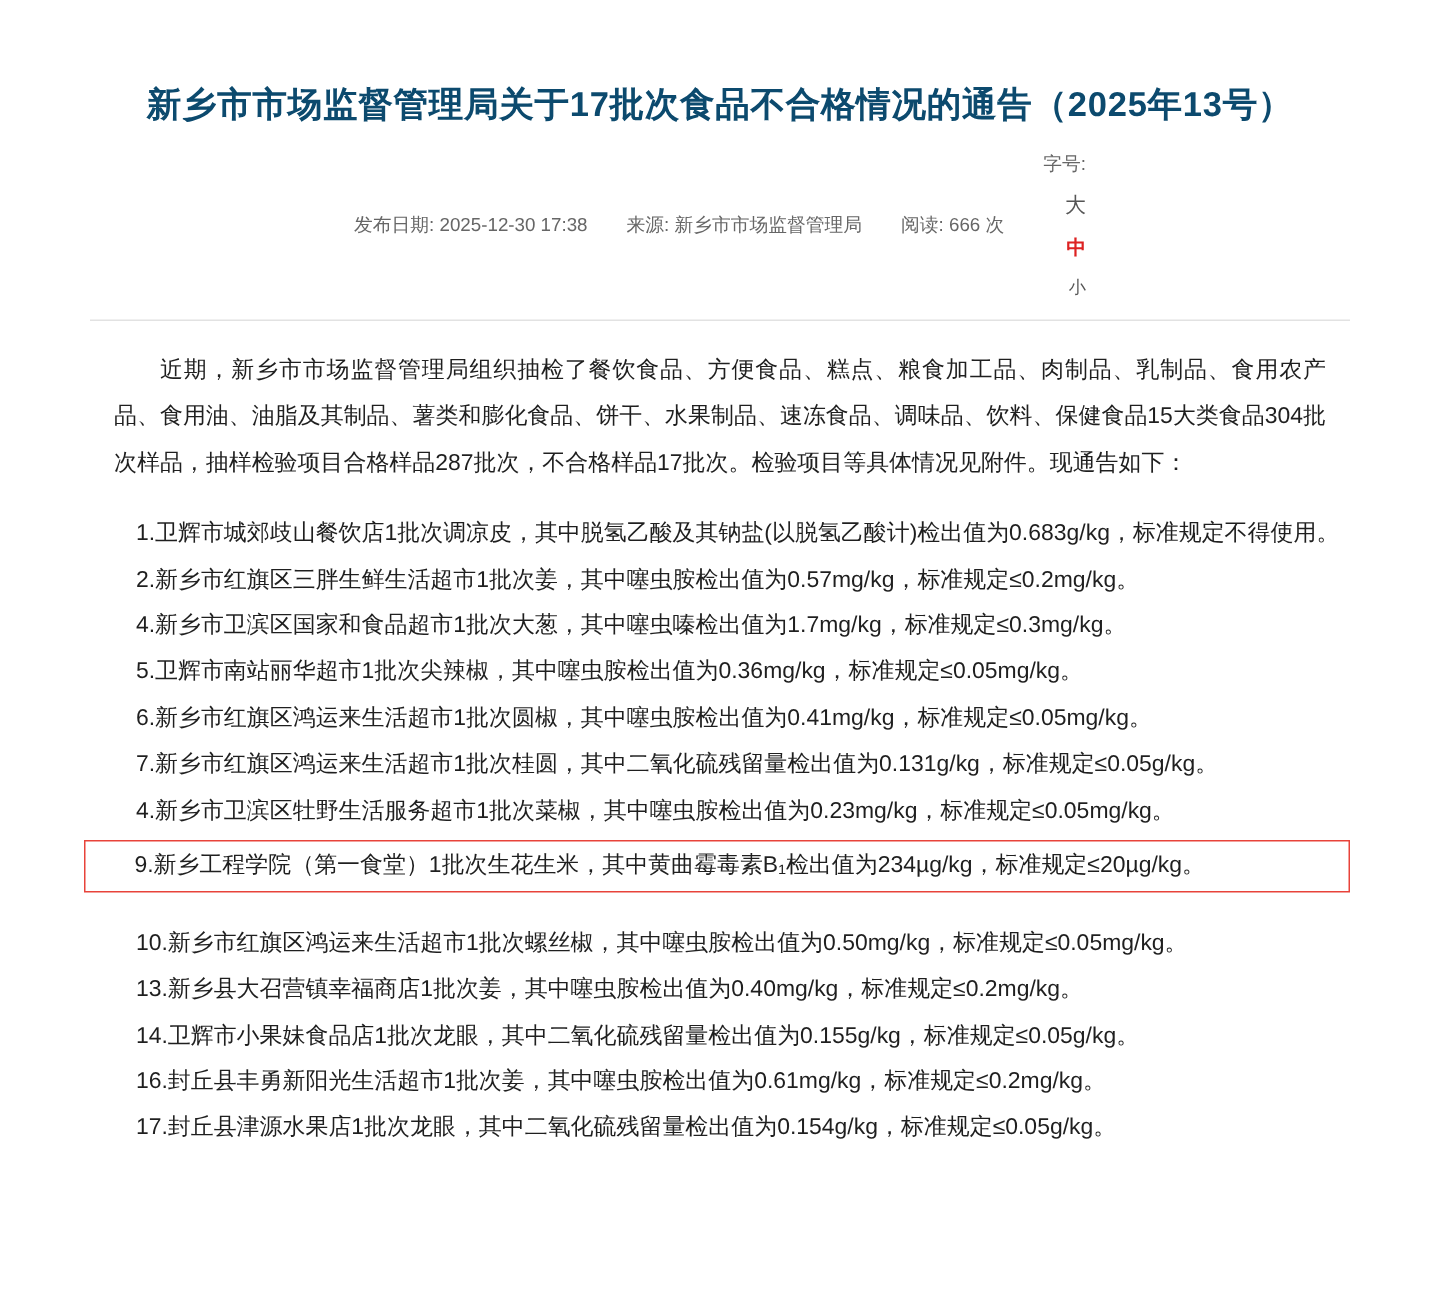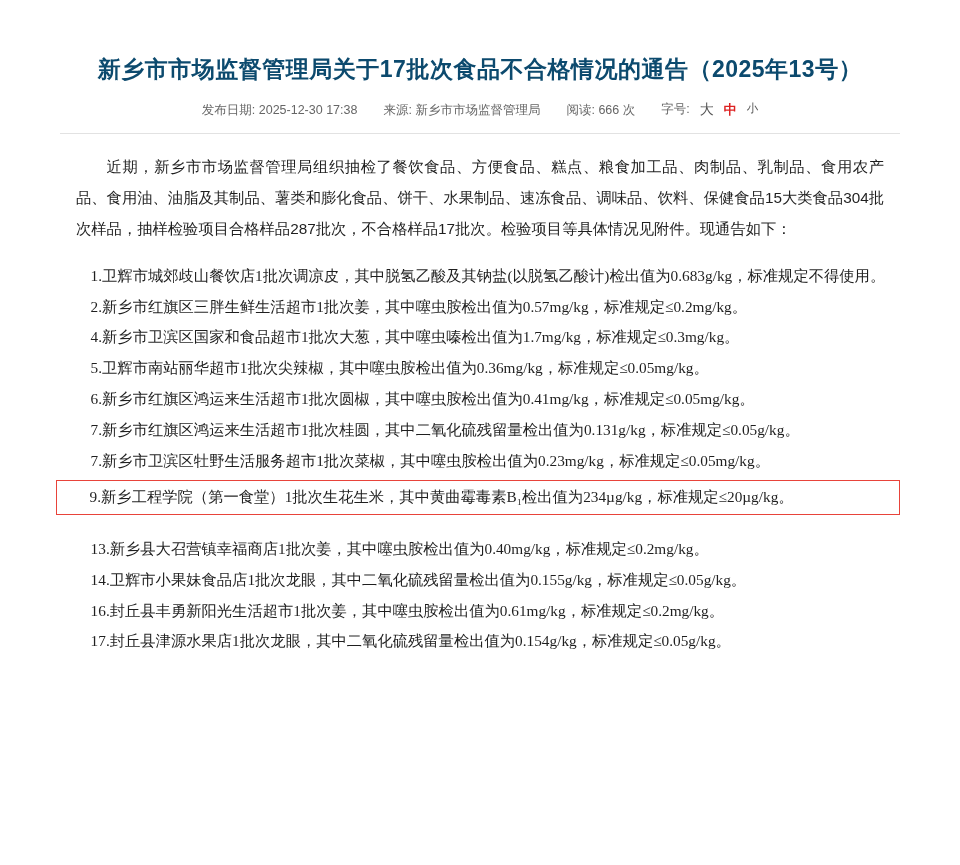--- a/index.html
+++ b/index.html
@@ -37,23 +37,24 @@
     color: #666;
     display: flex;
     justify-content: center;
     align-items: center;
     gap: 26px;
     flex-wrap: nowrap;
   }
   .meta span.item { white-space: nowrap; }
   .fontsize-group {
     display: inline-flex;
-    align-items: flex-start;
+    align-items: flex-end;
     gap: 10px;
     white-space: nowrap;
+    flex-direction: column;
   }
   .fontsize-label { color: #666; }
   .fs-opt {
     color: #555;
     cursor: pointer;
   }
   .fs-opt.big { font-size: 14px; }
   .fs-opt.mid { font-size: 13px; color: #d22; font-weight: bold; }
   .fs-opt.small { font-size: 11.5px; }
   .divider {
@@ -71,21 +72,20 @@
   .p-indent {
     text-indent: 2em;
   }
   .p {
     margin: 16px;
   }
   .item-line {
     margin: 0;
     text-indent: 2em;
     position: relative;
-    font-family: Liberation Serif, serif;
   }
   .highlight-box {
     border: 1.6px solid #e8433a;
     box-sizing: border-box;
     padding: 1px 6px 1px 2px;
     margin: 3px 0 19px -4px;
   }
   .highlight-box .item-line {
     text-indent: 2em;
   }
@@ -113,24 +113,25 @@
 
   <div class="body-text">
     <p class="p p-indent">近期，新乡市市场监督管理局组织抽检了餐饮食品、方便食品、糕点、粮食加工品、肉制品、乳制品、食用农产品、食用油、油脂及其制品、薯类和膨化食品、饼干、水果制品、速冻食品、调味品、饮料、保健食品15大类食品304批次样品，抽样检验项目合格样品287批次，不合格样品17批次。检验项目等具体情况见附件。现通告如下：</p>
     <div id="item-list">
         <p class="item-line">1.卫辉市城郊歧山餐饮店1批次调凉皮，其中脱氢乙酸及其钠盐(以脱氢乙酸计)检出值为0.683g/kg，标准规定不得使用。</p>
         <p class="item-line">2.新乡市红旗区三胖生鲜生活超市1批次姜，其中噻虫胺检出值为0.57mg/kg，标准规定≤0.2mg/kg。</p>
         <p class="item-line">4.新乡市卫滨区国家和食品超市1批次大葱，其中噻虫嗪检出值为1.7mg/kg，标准规定≤0.3mg/kg。</p>
         <p class="item-line">5.卫辉市南站丽华超市1批次尖辣椒，其中噻虫胺检出值为0.36mg/kg，标准规定≤0.05mg/kg。</p>
         <p class="item-line">6.新乡市红旗区鸿运来生活超市1批次圆椒，其中噻虫胺检出值为0.41mg/kg，标准规定≤0.05mg/kg。</p>
         <p class="item-line">7.新乡市红旗区鸿运来生活超市1批次桂圆，其中二氧化硫残留量检出值为0.131g/kg，标准规定≤0.05g/kg。</p>
-        <p class="item-line">7.新乡市卫滨区牡野生活服务超市1批次菜椒，其中噻虫胺检出值为0.23mg/kg，标准规定≤0.05mg/kg。</p>
+        <p class="item-line">4.新乡市卫滨区牡野生活服务超市1批次菜椒，其中噻虫胺检出值为0.23mg/kg，标准规定≤0.05mg/kg。</p>
         <div class="highlight-box">
           <p class="item-line">9.新乡工程学院（第一食堂）1批次生花生米，其中黄曲霉毒素B₁检出值为234µg/kg，标准规定≤20µg/kg。</p>
         </div>
+        <p class="item-line">10.新乡市红旗区鸿运来生活超市1批次螺丝椒，其中噻虫胺检出值为0.50mg/kg，标准规定≤0.05mg/kg。</p>
         <p class="item-line">13.新乡县大召营镇幸福商店1批次姜，其中噻虫胺检出值为0.40mg/kg，标准规定≤0.2mg/kg。</p>
         <p class="item-line">14.卫辉市小果妹食品店1批次龙眼，其中二氧化硫残留量检出值为0.155g/kg，标准规定≤0.05g/kg。</p>
         <p class="item-line">16.封丘县丰勇新阳光生活超市1批次姜，其中噻虫胺检出值为0.61mg/kg，标准规定≤0.2mg/kg。</p>
         <p class="item-line">17.封丘县津源水果店1批次龙眼，其中二氧化硫残留量检出值为0.154g/kg，标准规定≤0.05g/kg。</p>
       </div>
   </div>
 
 </div>
 
 </body></html>

